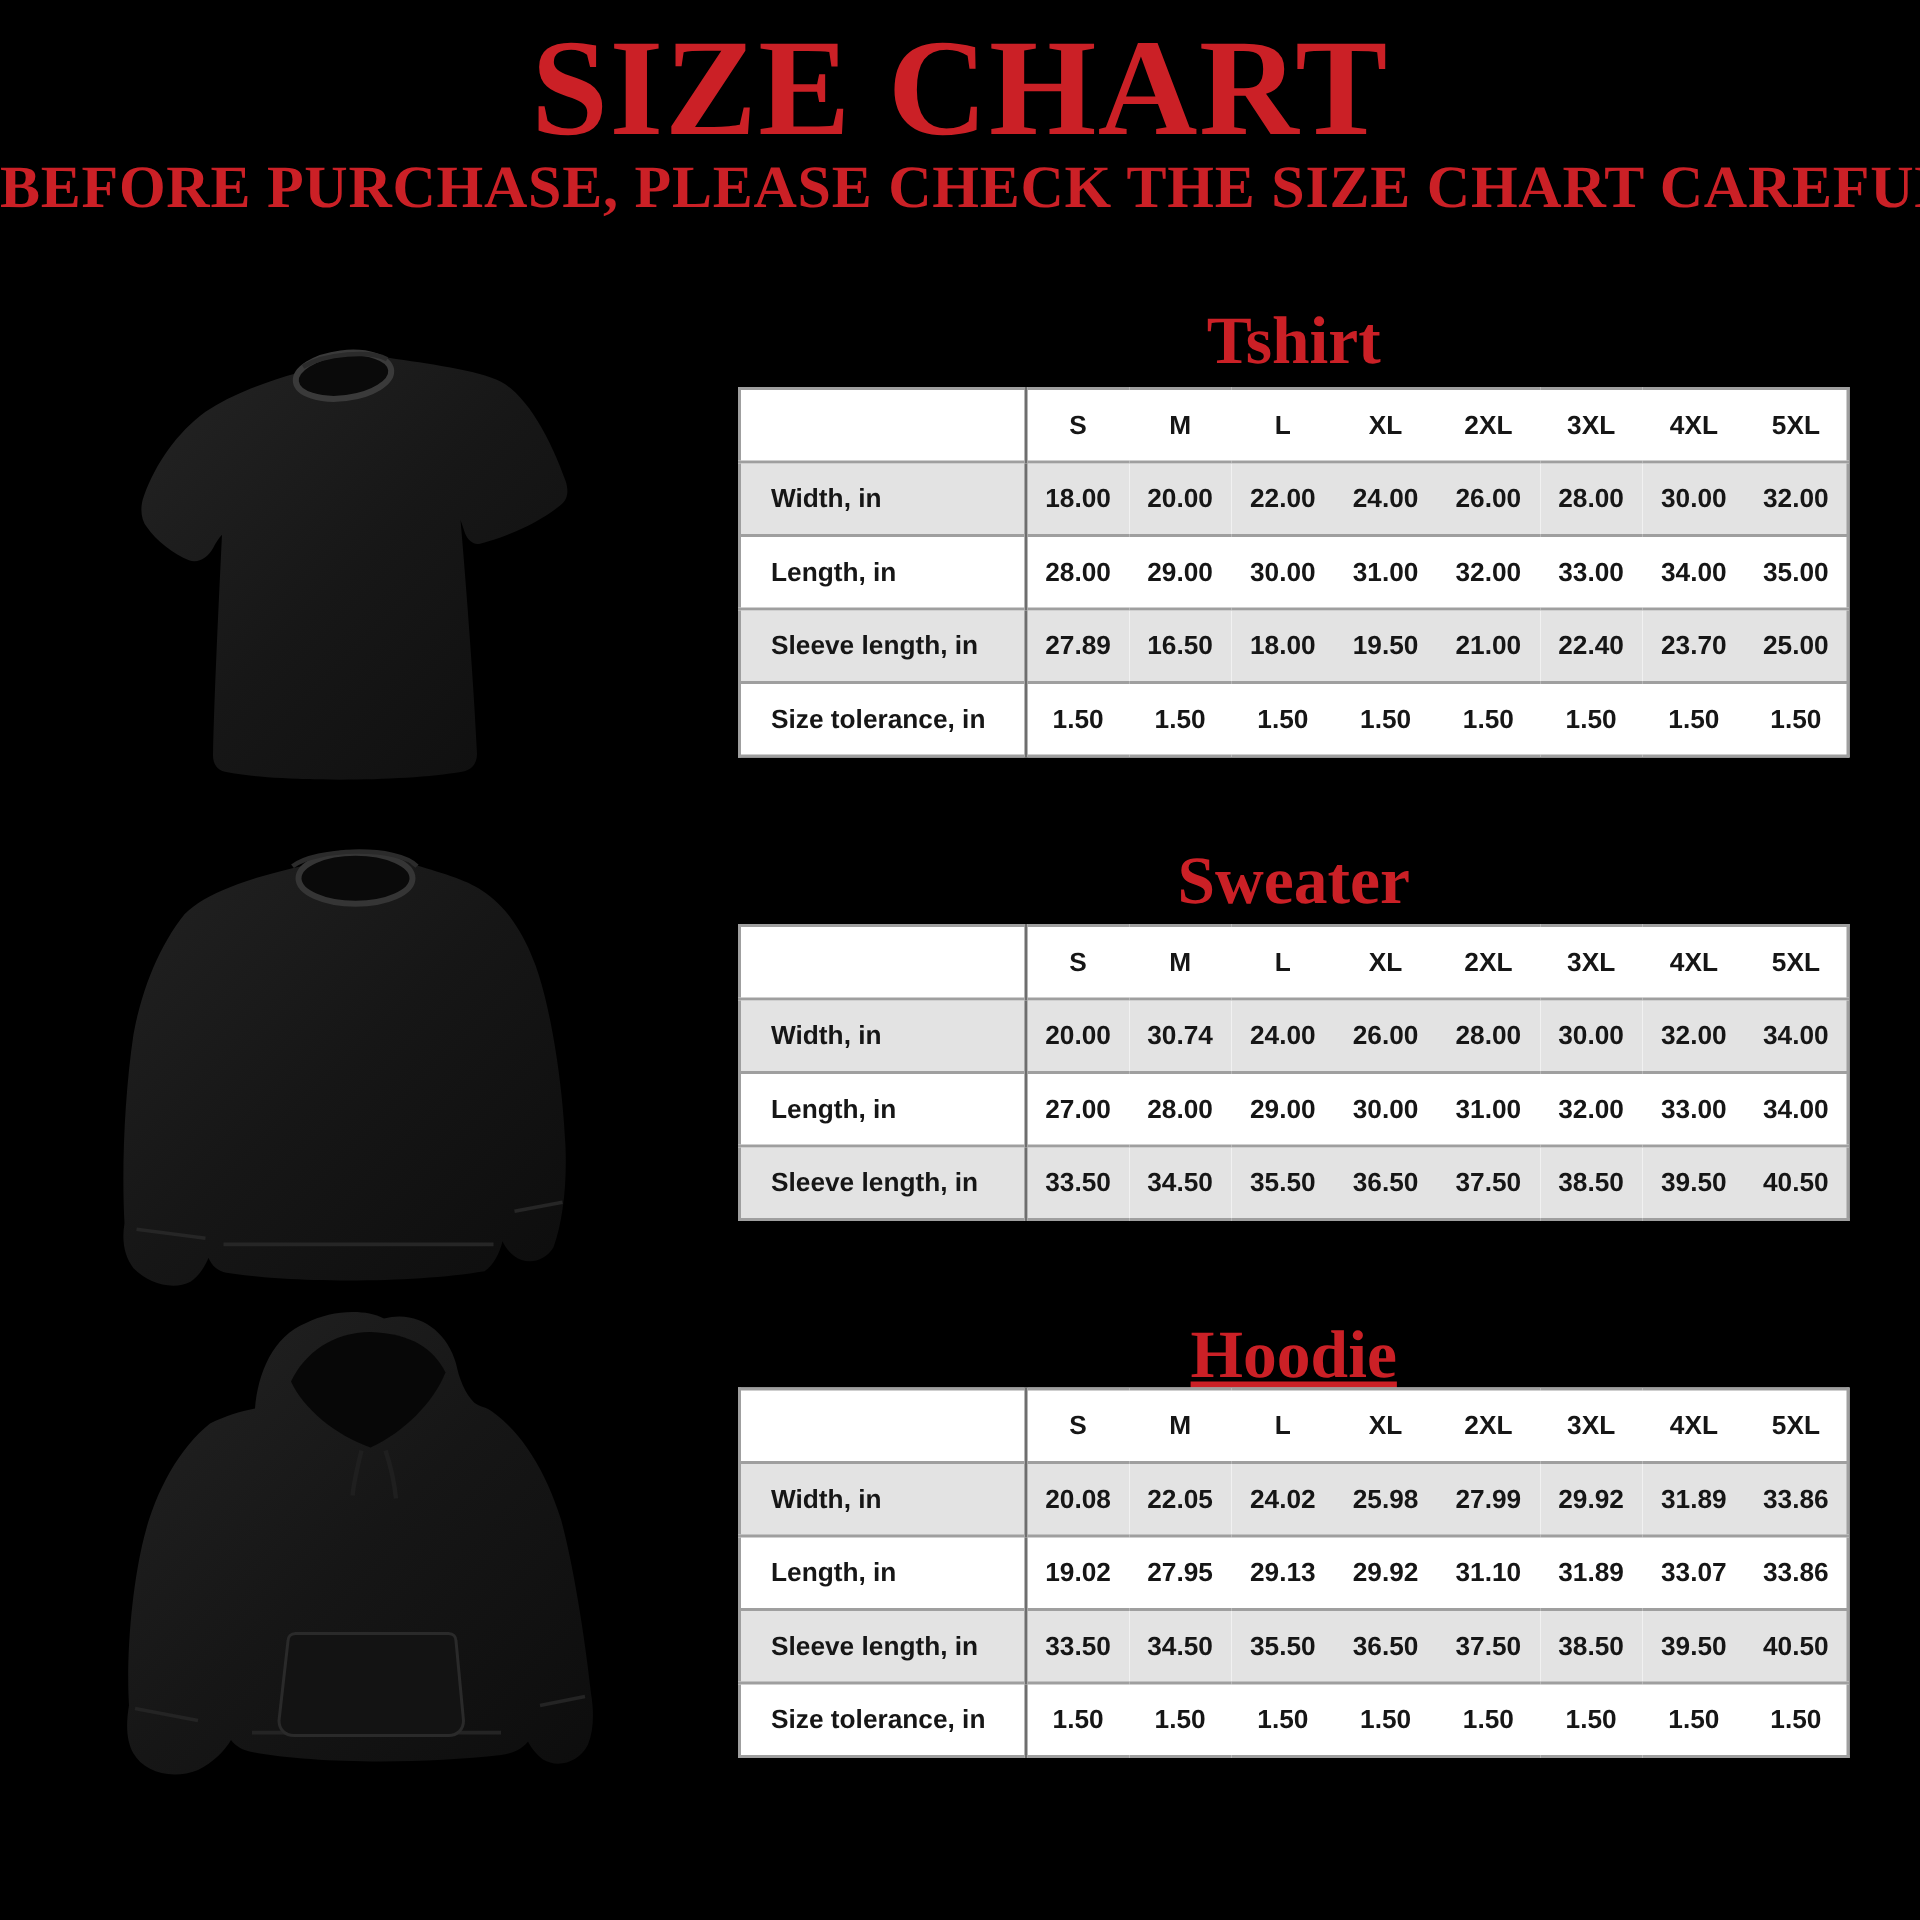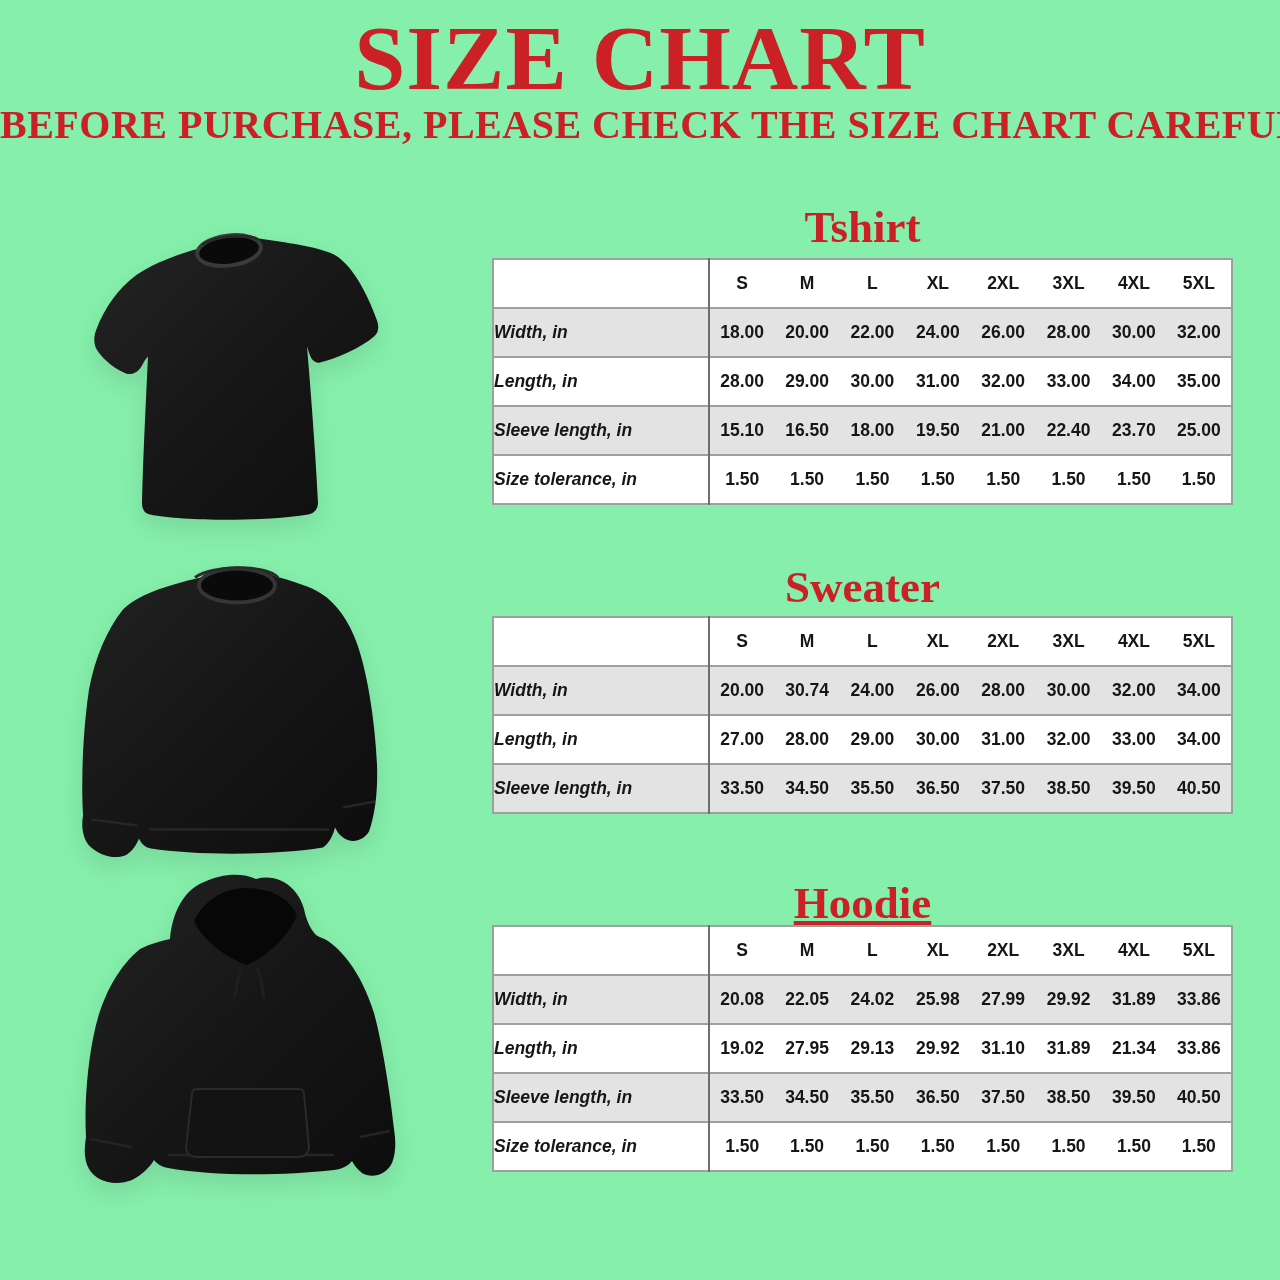--- a/index.html
+++ b/index.html
@@ -5,21 +5,21 @@
   :root{
     --accent:#cb2026;
     --row-alt:#e3e3e3;
     --grid:#9f9f9f;
     --divider:#6e6e6e;
     --ink:#161616;
   }
   *{margin:0;padding:0;box-sizing:border-box;}
   html,body{background:#ffffff;}
   body{font-family:"Liberation Sans",sans-serif;}
-  .page{position:relative;width:1280px;height:1280px;background:#86efac;overflow:hidden;}
+  .page{position:relative;width:1280px;height:1280px;background:#000000;overflow:hidden;}
 
   
   .hero-title{
     position:absolute;top:8px;left:0;width:100%;
     text-align:center;
     font-family:"Liberation Serif","DejaVu Serif",serif;
     font-weight:bold;color:var(--accent);
     font-size:92px;line-height:100px;letter-spacing:1px;
   }
   .hero-subtitle{
@@ -55,23 +55,22 @@
   table.size-table th,
   table.size-table td{
     border-top:2px solid var(--grid);
     font-weight:bold;color:var(--ink);
     font-size:17.5px;
     text-align:center;vertical-align:middle;
     overflow:hidden;white-space:nowrap;
   }
   table.size-table thead th{border-top:none;}
   table.size-table .col0{
-    width:216px;text-align:left;
+    width:191px;text-align:left;padding-left:20px;
     border-right:2px solid var(--divider);
-    font-style:italic;
   }
   table.size-table tbody tr:nth-child(odd){background:var(--row-alt);}
 
   
   .garment{position:absolute;}
   #fig-tshirt{left:52px;top:206px;width:380px;height:325px;}
   #fig-sweater{left:45px;top:538px;width:415px;height:338px;}
   #fig-hoodie{left:42px;top:856px;width:420px;height:362px;}
   .garment svg{width:100%;height:100%;display:block;filter:drop-shadow(0 10px 12px rgba(0,0,0,0.10));}
 </style>
@@ -231,21 +230,21 @@
             <td>29.00</td>
             <td>30.00</td>
             <td>31.00</td>
             <td>32.00</td>
             <td>33.00</td>
             <td>34.00</td>
             <td>35.00</td>
           </tr>
           <tr>
             <td class="col0">Sleeve length, in</td>
-            <td>15.10</td>
+            <td>27.89</td>
             <td>16.50</td>
             <td>18.00</td>
             <td>19.50</td>
             <td>21.00</td>
             <td>22.40</td>
             <td>23.70</td>
             <td>25.00</td>
           </tr>
           <tr>
             <td class="col0">Size tolerance, in</td>
@@ -341,21 +340,21 @@
             <td>33.86</td>
           </tr>
           <tr>
             <td class="col0">Length, in</td>
             <td>19.02</td>
             <td>27.95</td>
             <td>29.13</td>
             <td>29.92</td>
             <td>31.10</td>
             <td>31.89</td>
-            <td>21.34</td>
+            <td>33.07</td>
             <td>33.86</td>
           </tr>
           <tr>
             <td class="col0">Sleeve length, in</td>
             <td>33.50</td>
             <td>34.50</td>
             <td>35.50</td>
             <td>36.50</td>
             <td>37.50</td>
             <td>38.50</td>

